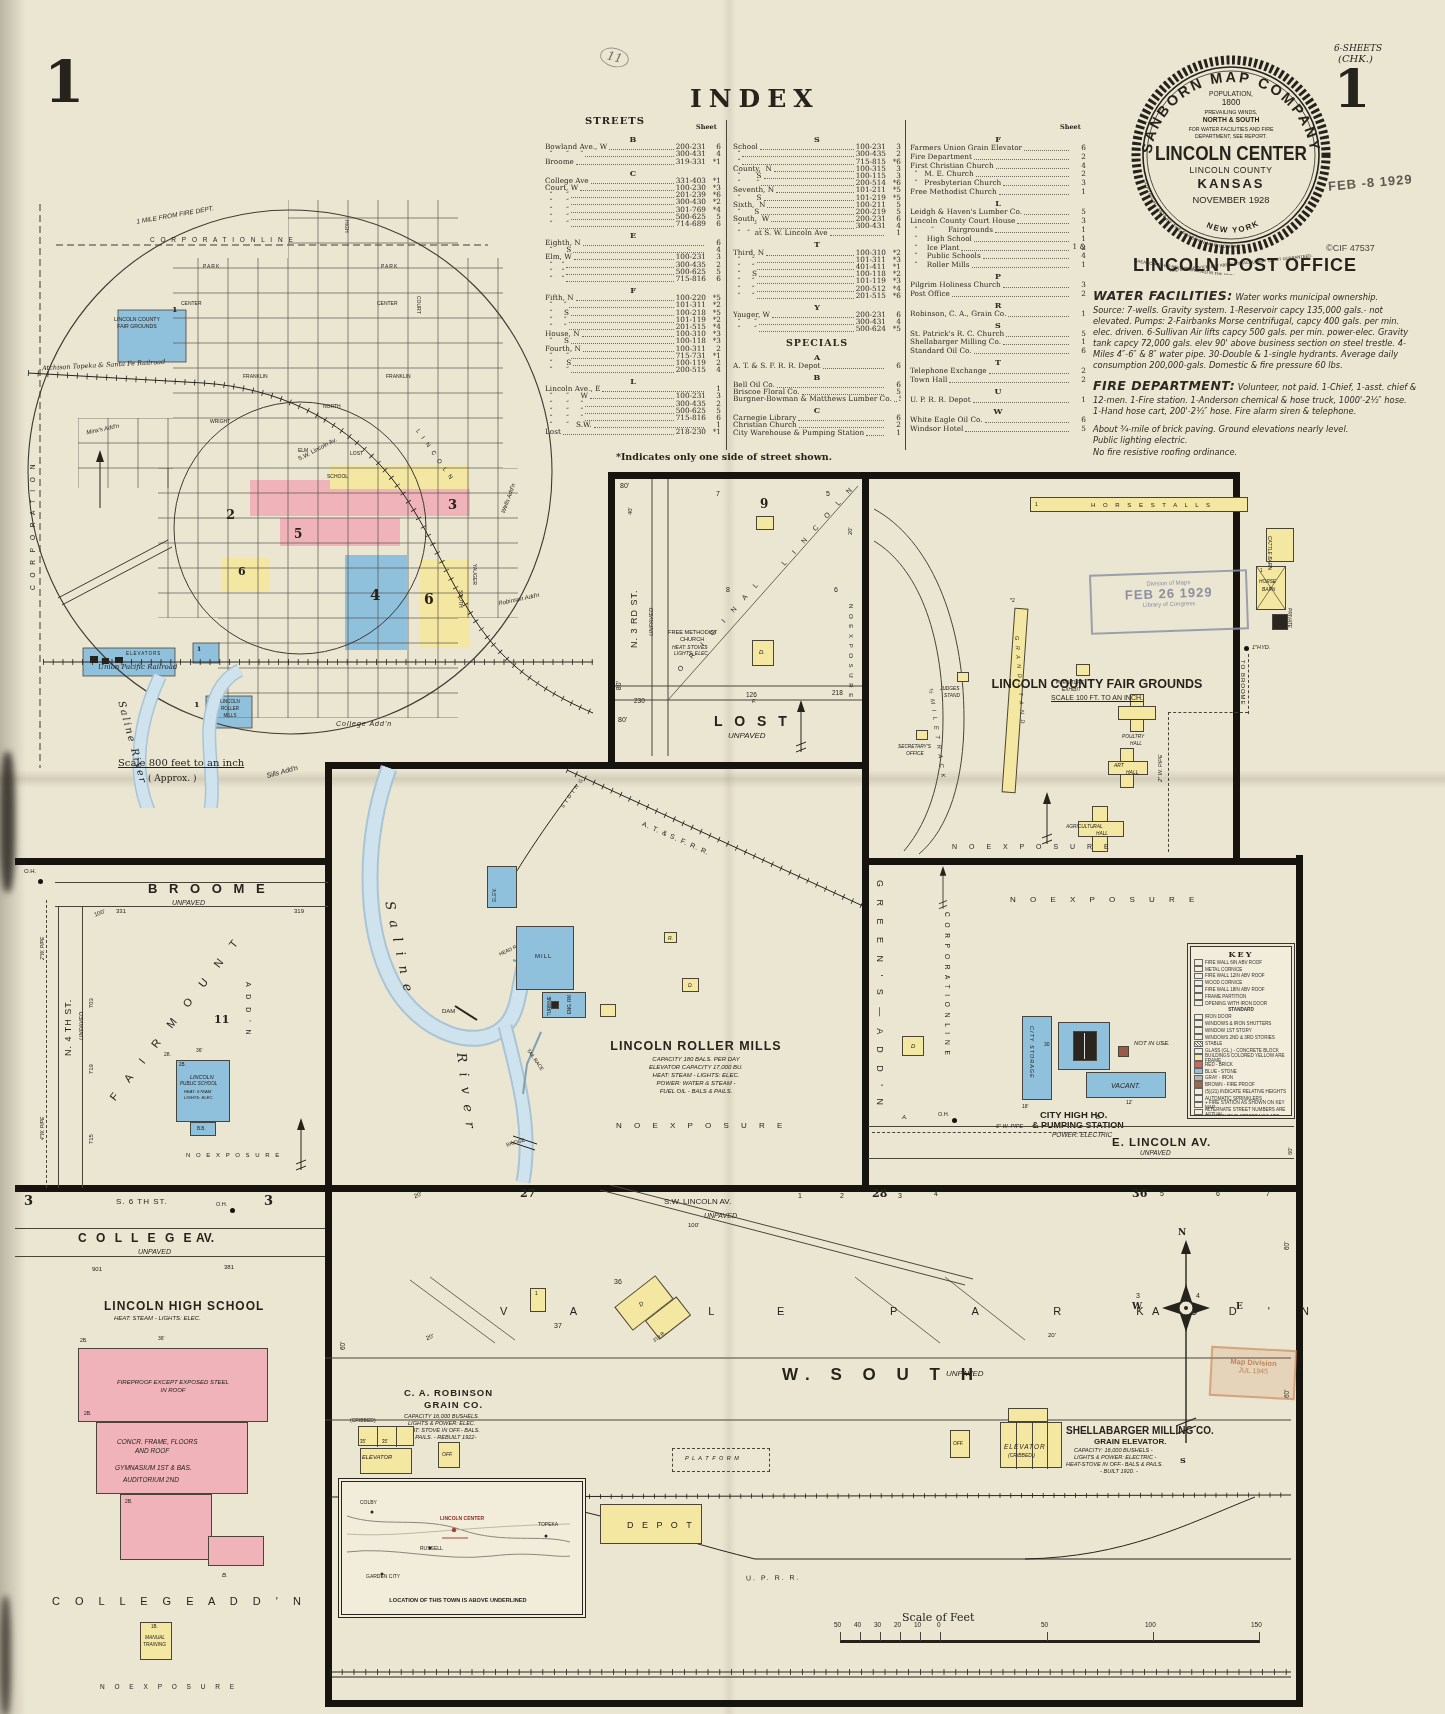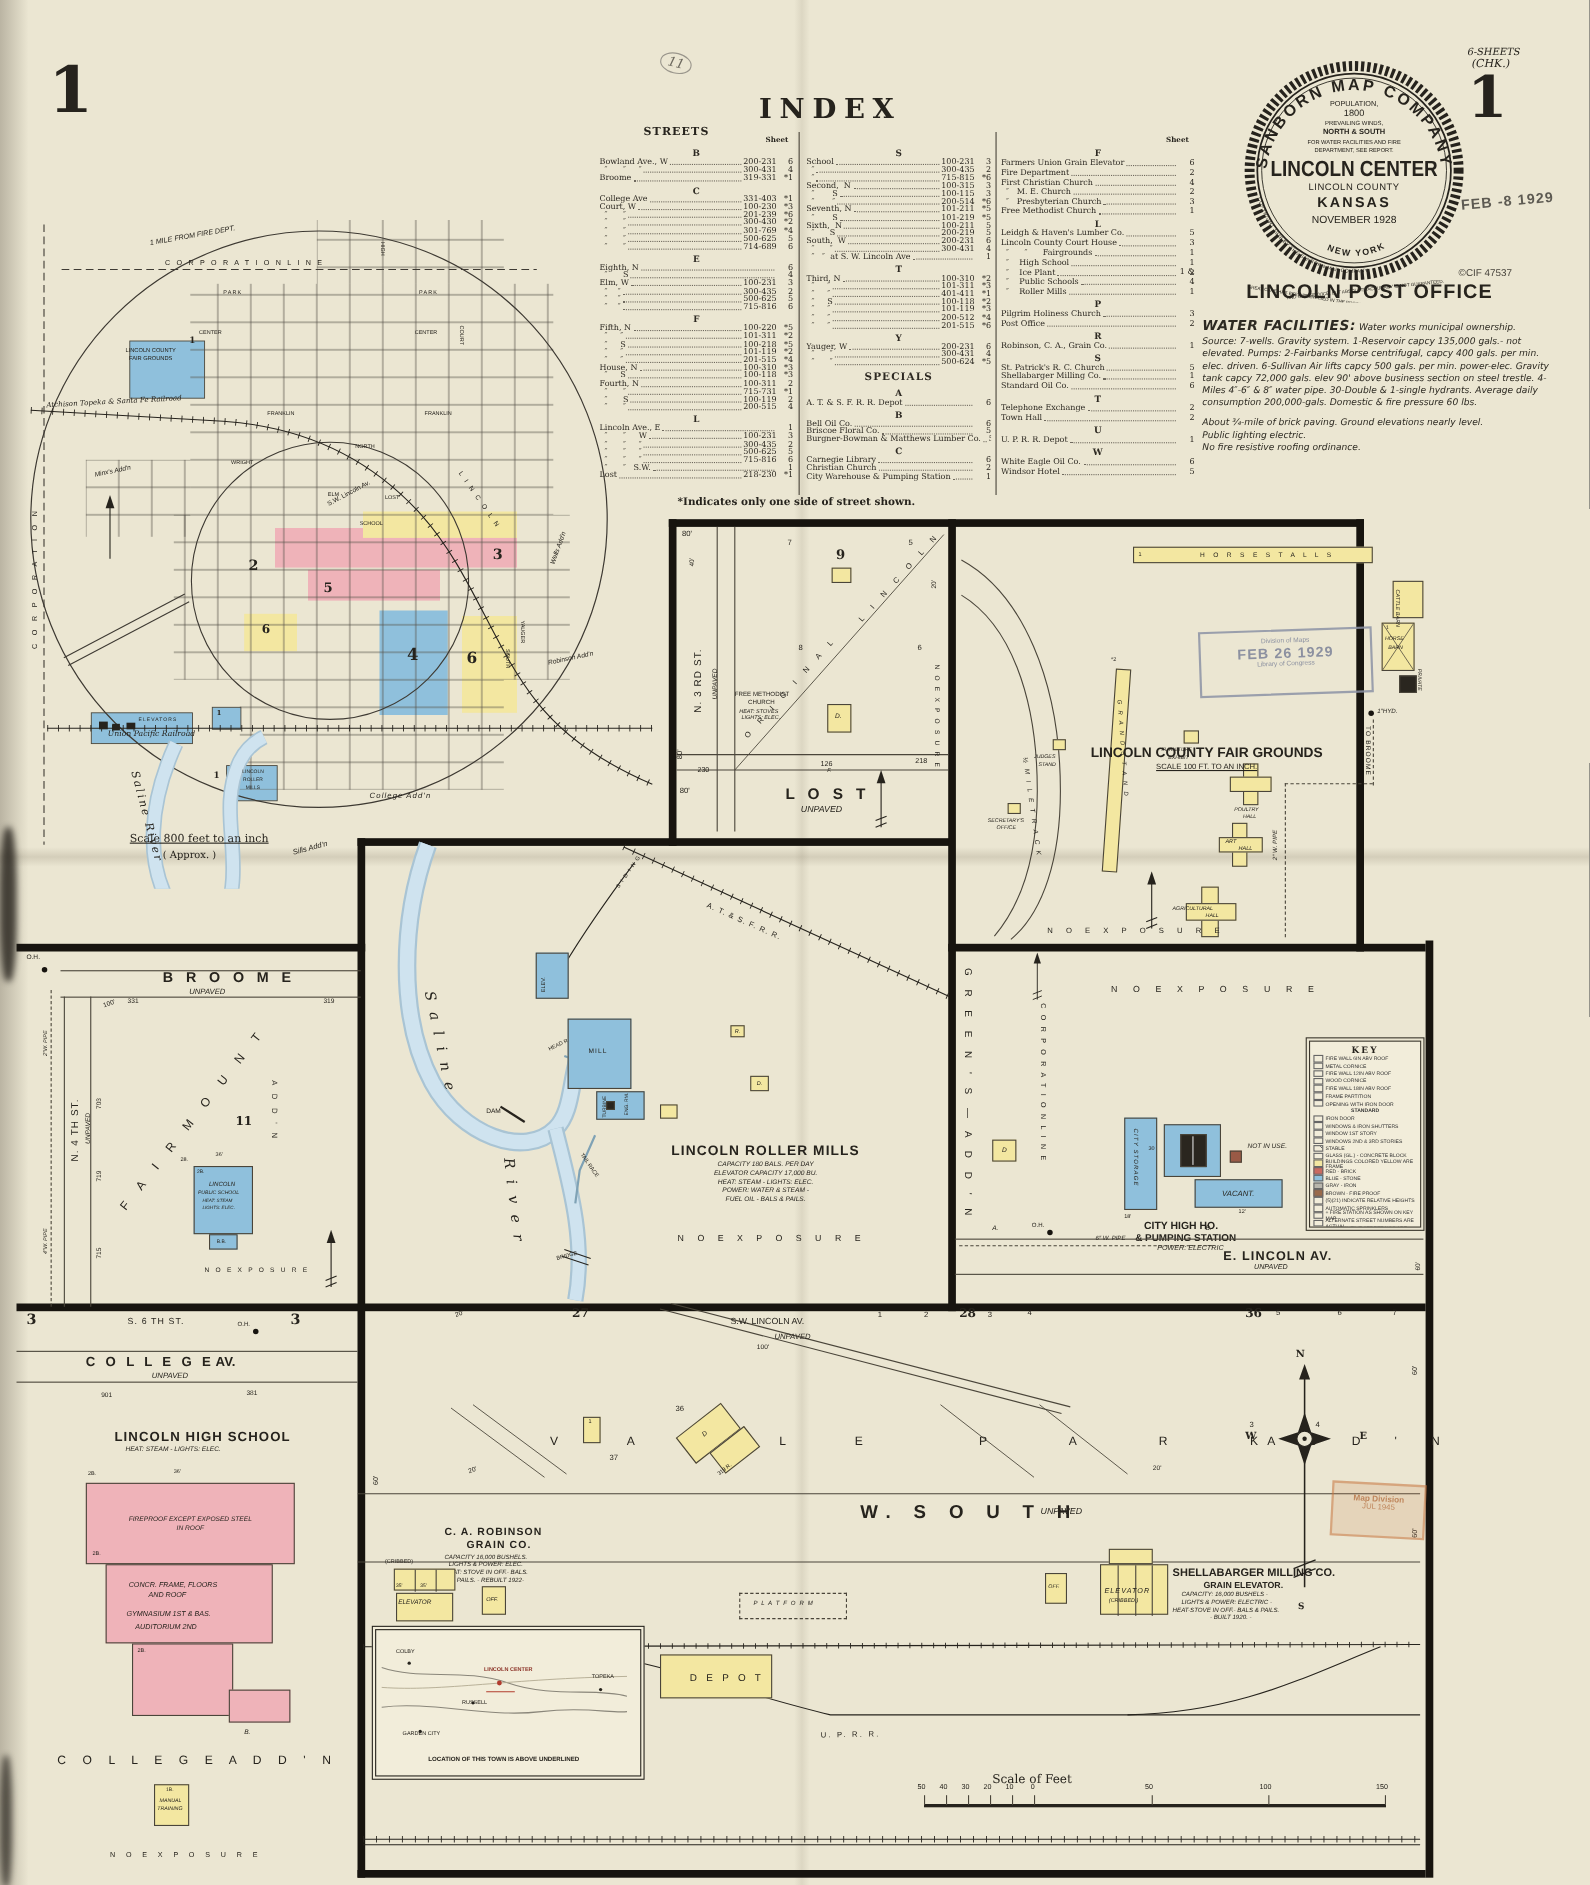--- a/index.html
+++ b/index.html
@@ -426,21 +426,21 @@
       <div class="ix-row">
         <span class="ix-h b"></span>
         <span class="ix-n">  ″</span>
         <span class="ix-d"></span>
         <span class="ix-r">715-815</span>
         <span class="ix-s">*6</span>
       </div>
 
       <div class="ix-row">
         <span class="ix-h b"></span>
-        <span class="ix-n">Second,  N</span>
+        <span class="ix-n">County,  N</span>
         <span class="ix-d"></span>
         <span class="ix-r">100-315</span>
         <span class="ix-s">3</span>
       </div>
 
       <div class="ix-row">
         <span class="ix-h b"></span>
         <span class="ix-n">  ″       S</span>
         <span class="ix-d"></span>
         <span class="ix-r">100-115</span>
@@ -873,20 +873,24 @@
         <span class="ix-s">5</span>
       </div>
     </div>
   <div class="L ser b" style="left:548px;top:452px;width:352px;text-align:center;font-size:9.5px">*Indicates only one side of street shown.</div>
 
   <div class="report">
     <div class="rpara">
       <span class="rtitle">WATER FACILITIES:</span>
       <span>Water works municipal ownership.</span><br>
       <span style="white-space:normal">Source: 7-wells. Gravity system. 1-Reservoir capcy 135,000 gals.- not elevated. Pumps: 2-Fairbanks Morse centrifugal, capcy 400 gals. per min. elec. driven. 6-Sullivan Air lifts capcy 500 gals. per min. power-elec. Gravity tank capcy 72,000 gals. elev 90' above business section on steel trestle. 4-Miles 4″-6″ &amp; 8″ water pipe. 30-Double &amp; 1-single hydrants. Average daily consumption 200,000-gals. Domestic &amp; fire pressure 60 lbs.</span>
+    </div>
+    <div class="rpara">
+      <span class="rtitle">FIRE DEPARTMENT:</span>
+      <span style="white-space:normal">Volunteer, not paid. 1-Chief, 1-asst. chief &amp; 12-men. 1-Fire station. 1-Anderson chemical &amp; hose truck, 1000'-2½″ hose. 1-Hand hose cart, 200'-2½″ hose. Fire alarm siren &amp; telephone.</span>
     </div>
     <div>About ¾-mile of brick paving. Ground elevations nearly level.</div>
     <div>Public lighting electric.</div>
     <div>No fire resistive roofing ordinance.</div>
   </div>
 
   <svg width="600" height="640" viewBox="0 0 600 640" style="position:absolute;left:18px;top:168px">
     <defs>
         <pattern id="gp" width="30" height="25" patternUnits="userSpaceOnUse">
           <rect width="30" height="25" fill="none" stroke="#57534a" stroke-width="0.7"></rect>

